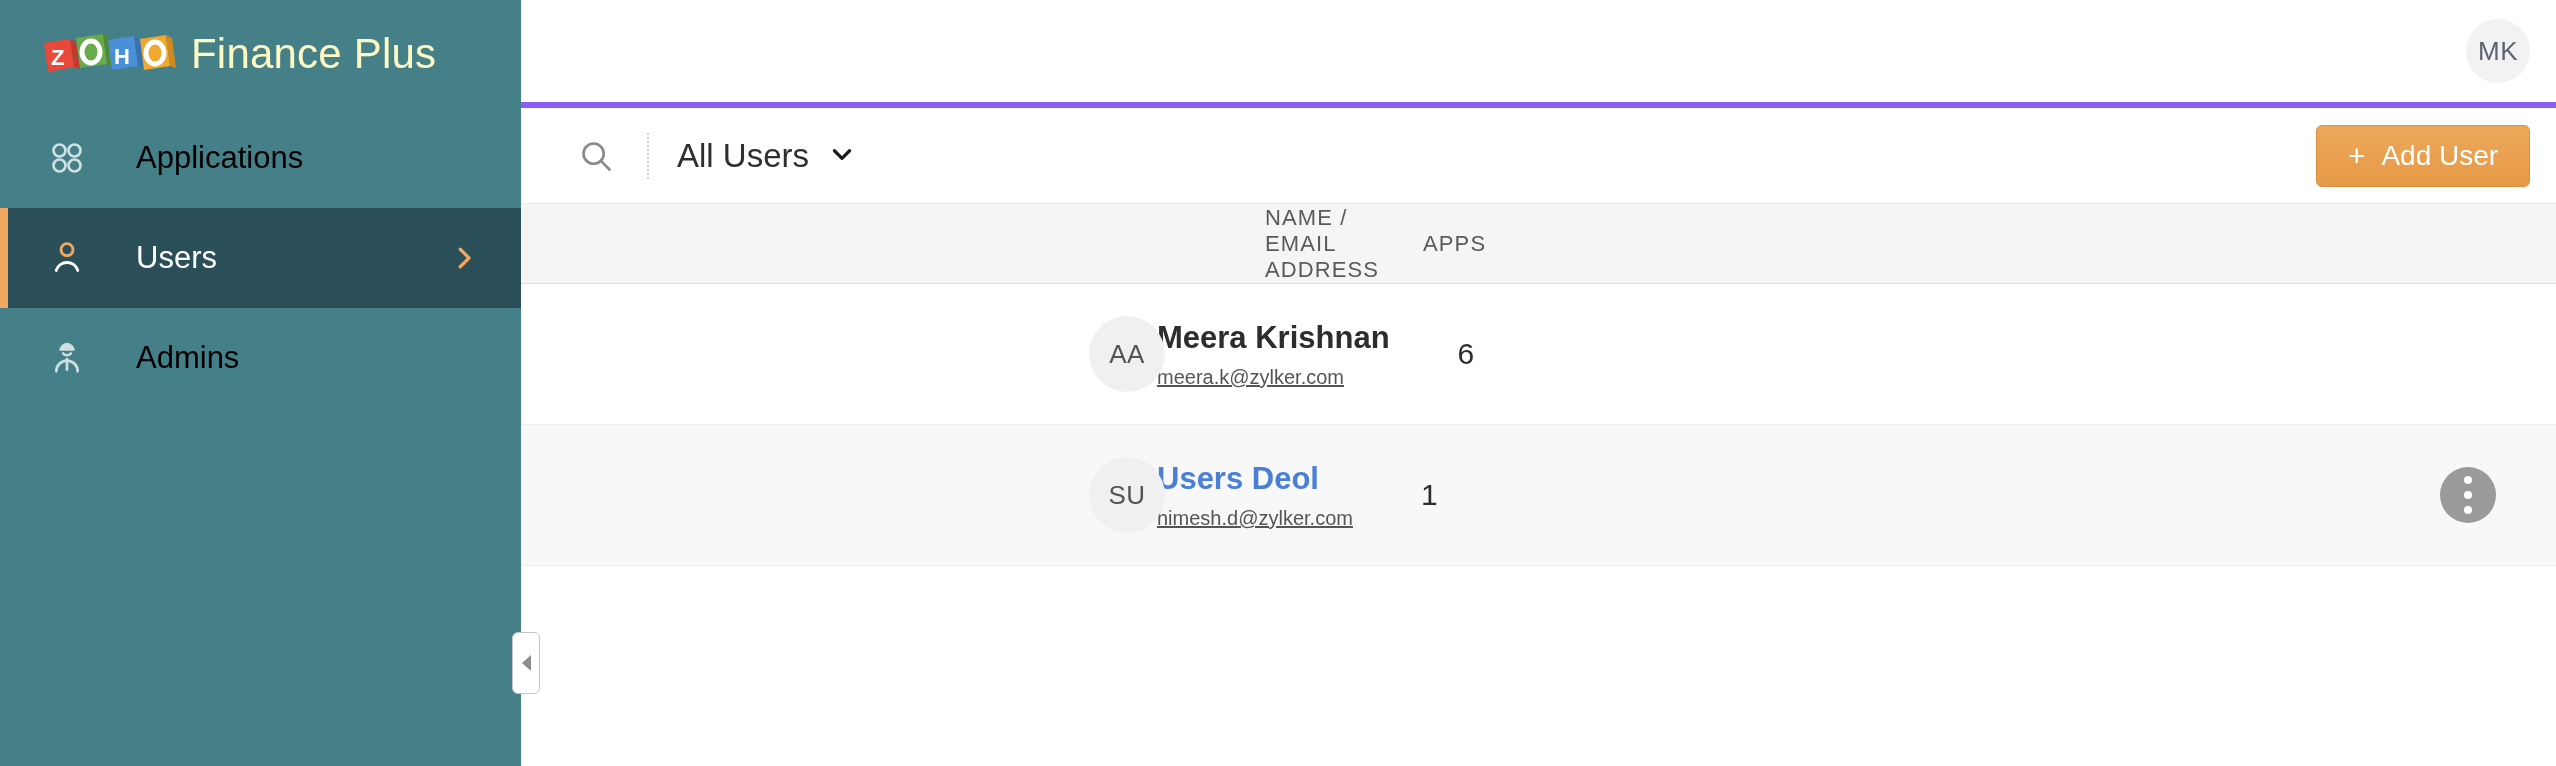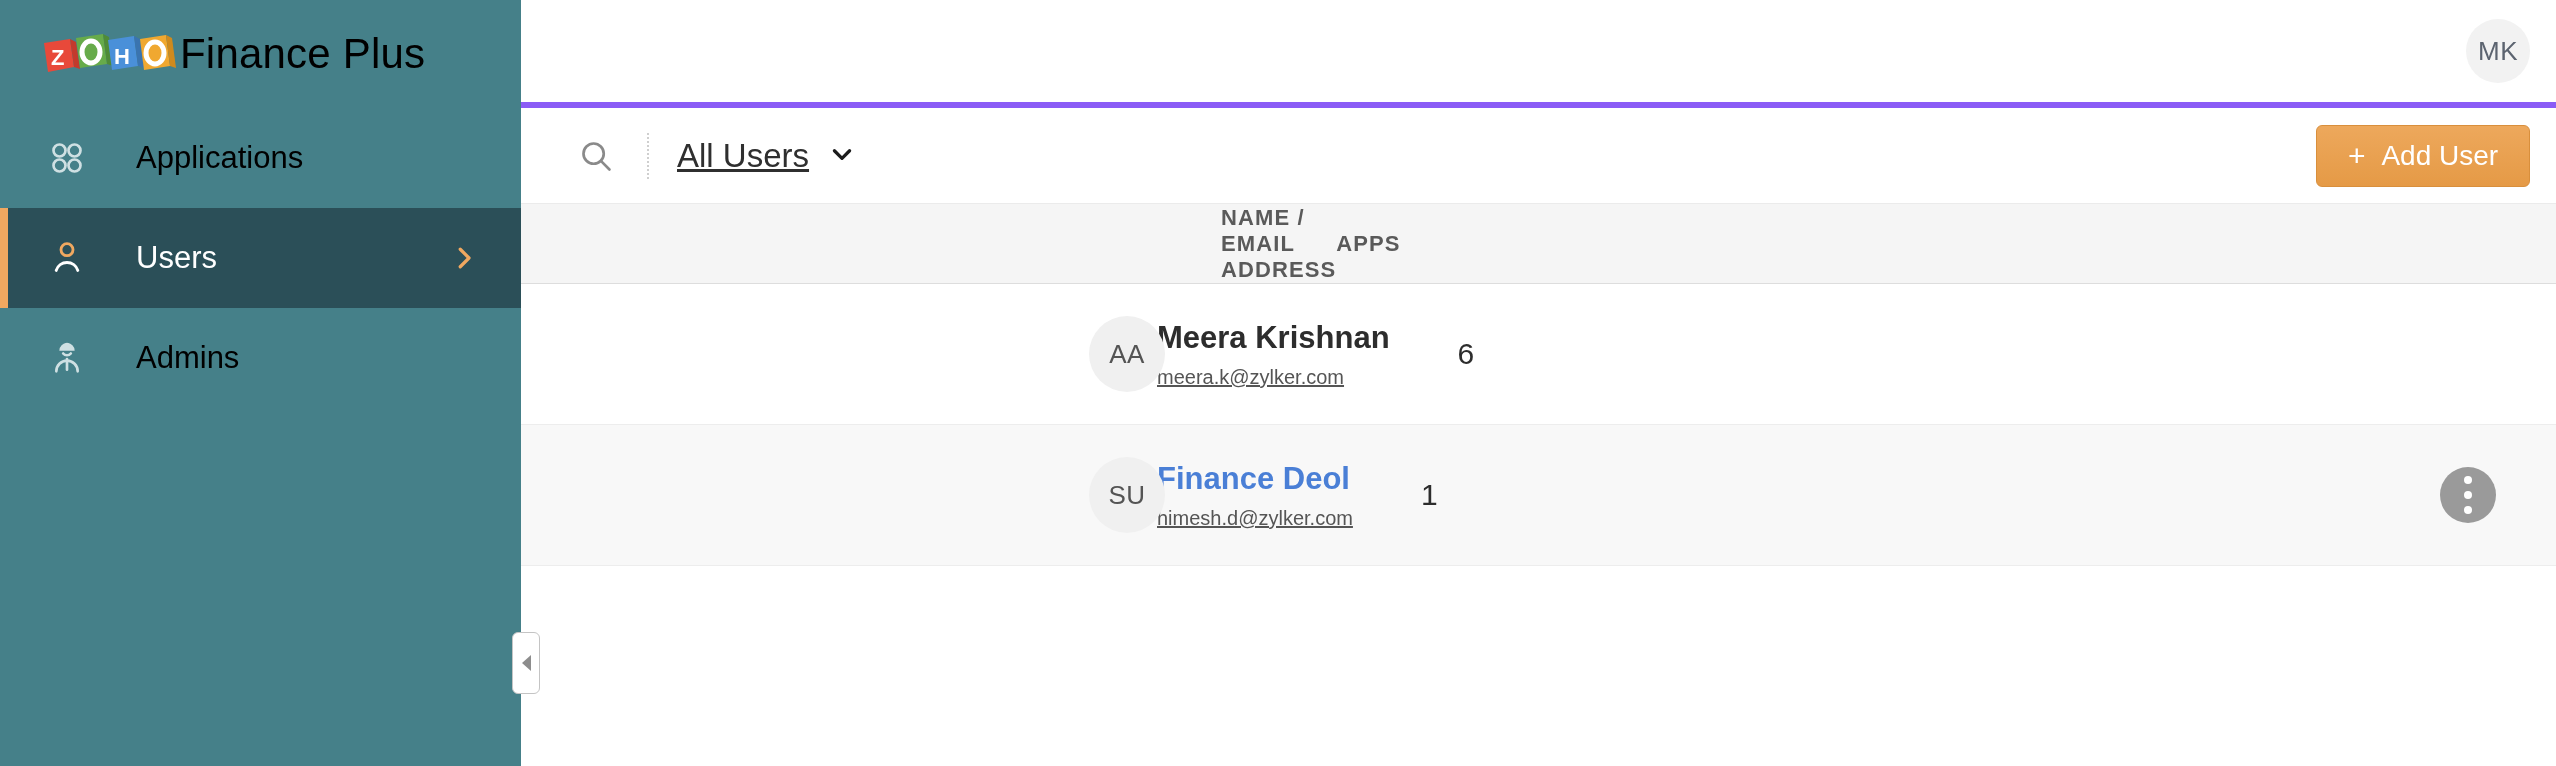--- a/index.html
+++ b/index.html
@@ -19,24 +19,24 @@
     position: relative;
   }
   .brand {
     height: 108px;
     display: flex; align-items: center;
     padding-left: 40px;
   }
   .zoho-logo { display: flex; align-items: center; height: 56px; }
   .zoho-logo svg { display: block; }
   .brand-text {
-    color: #000000;
+    color: #fef9c3;
     font-size: 42px;
     letter-spacing: 0.2px;
-    margin-left: 0;
+    margin-left: 11px;
     white-space: nowrap;
   }
   .nav { display: flex; flex-direction: column; }
   .nav-item {
     height: 100px;
     display: flex; align-items: center;
     position: relative;
     cursor: pointer;
     padding-left: 42px;
   }
@@ -112,21 +112,20 @@
     border-left: 2px dotted #cfcfcf;
   }
   .filter-select {
     display: flex; align-items: center;
     cursor: pointer;
     gap: 20px;
   }
   .filter-label {
     font-size: 33px;
     color: #2f2f2f;
-    text-decoration: underline;
   }
   .toolbar-spacer { flex: 1 1 auto; }
   .add-user-btn {
     height: 62px;
     min-width: 214px;
     border-radius: 6px;
     background: linear-gradient(180deg,#eda85c 0%,#e59a46 100%);
     border: 1px solid #d98f3c;
     color: #ffffff;
     font-size: 28px;
@@ -143,21 +142,22 @@
   .thead {
     height: 80px;
     background: #f5f5f5;
     border-bottom: 1px solid #dddddd;
     display: flex; align-items: center;
   }
   .th {
     font-size: 22px;
     letter-spacing: 1.1px;
     color: #5a5a5a;
-    font-weight: bold;
+    font-weight: normal;
+    margin-left: 44px;
   }
   .col-name { flex: 0 0 640px; padding-left: 700px; }
   .col-apps { flex: 0 0 300px; }
   .col-actions { flex: 1 1 auto; }
 
   .trow {
     height: 141px;
     display: flex; align-items: center;
     border-bottom: 1px solid #ededed;
     position: relative;
@@ -373,21 +373,21 @@
         <div class="cell-apps">6</div>
         <div class="cell-actions"></div>
       </div>
 
       <div class="trow hover">
         <div class="cell-user">
           <div class="row-avatar">
             <span>SU</span>
           </div>
           <div class="user-text">
-            <div class="user-name link">Finance Deol</div>
+            <div class="user-name link">Users Deol</div>
             <div class="user-email">himesh.d@zylker.com</div>
           </div>
         </div>
         <div class="cell-apps">1</div>
         <div class="cell-actions">
           <div class="kebab-btn">
             <i></i>
             <i></i>
             <i></i>
           </div>

